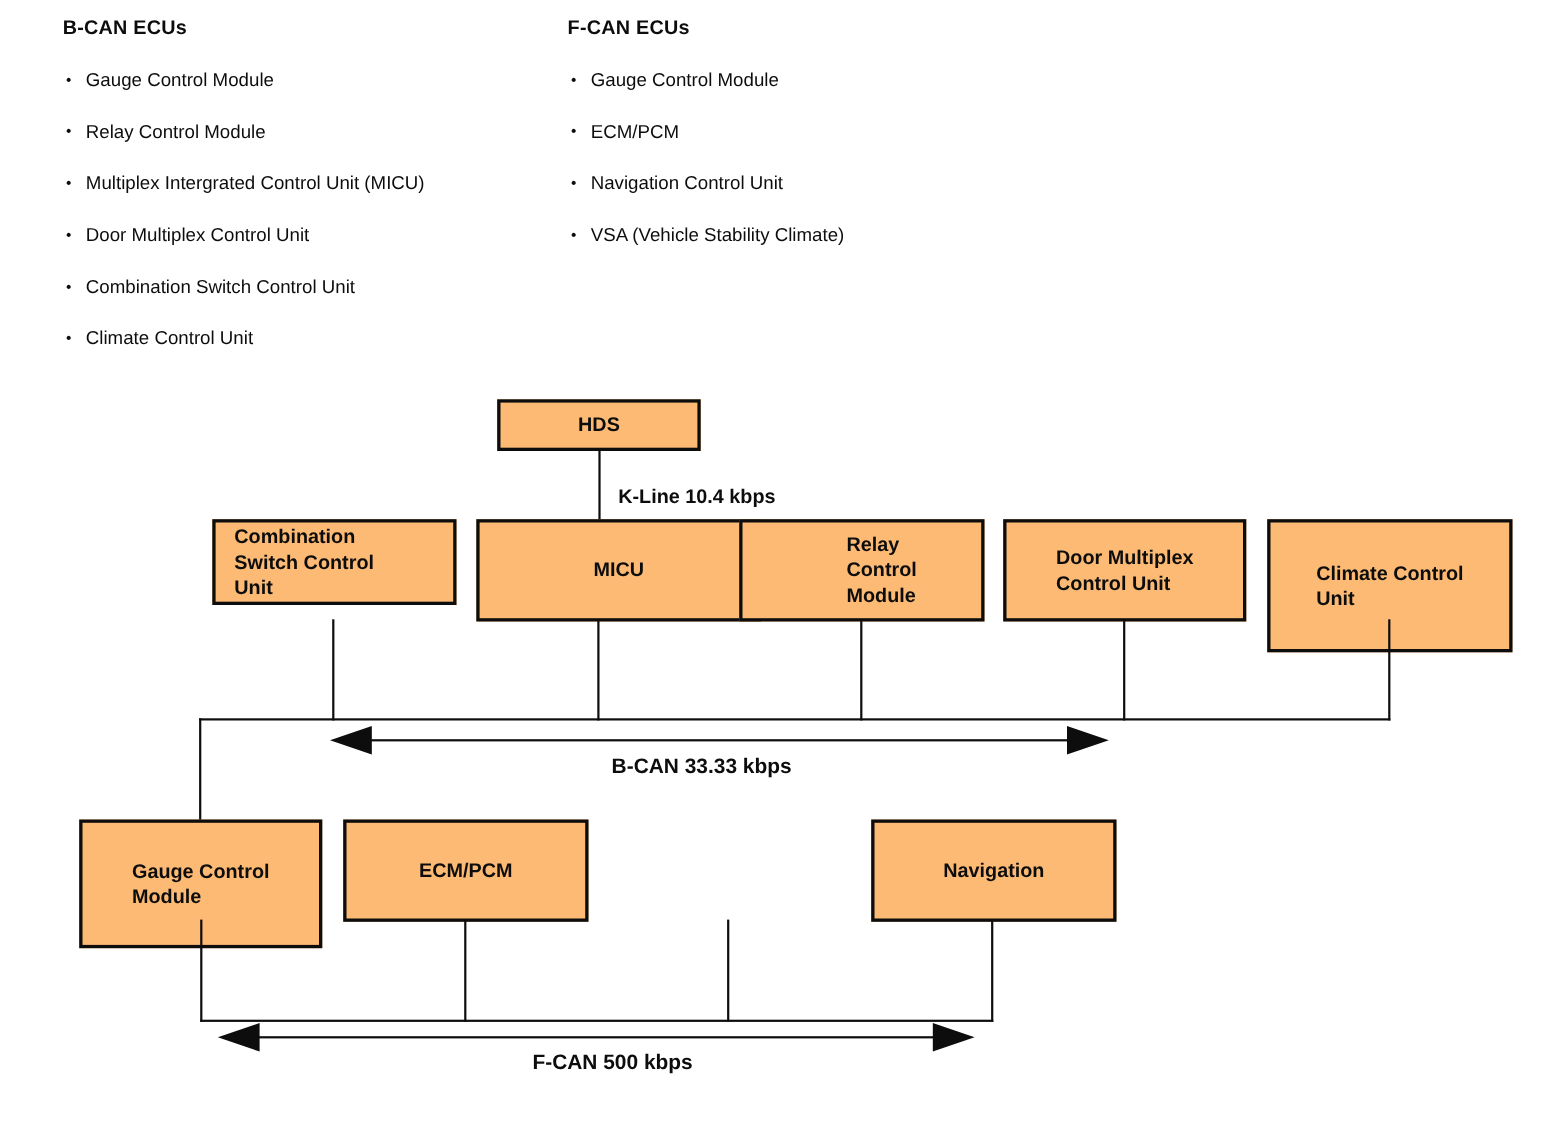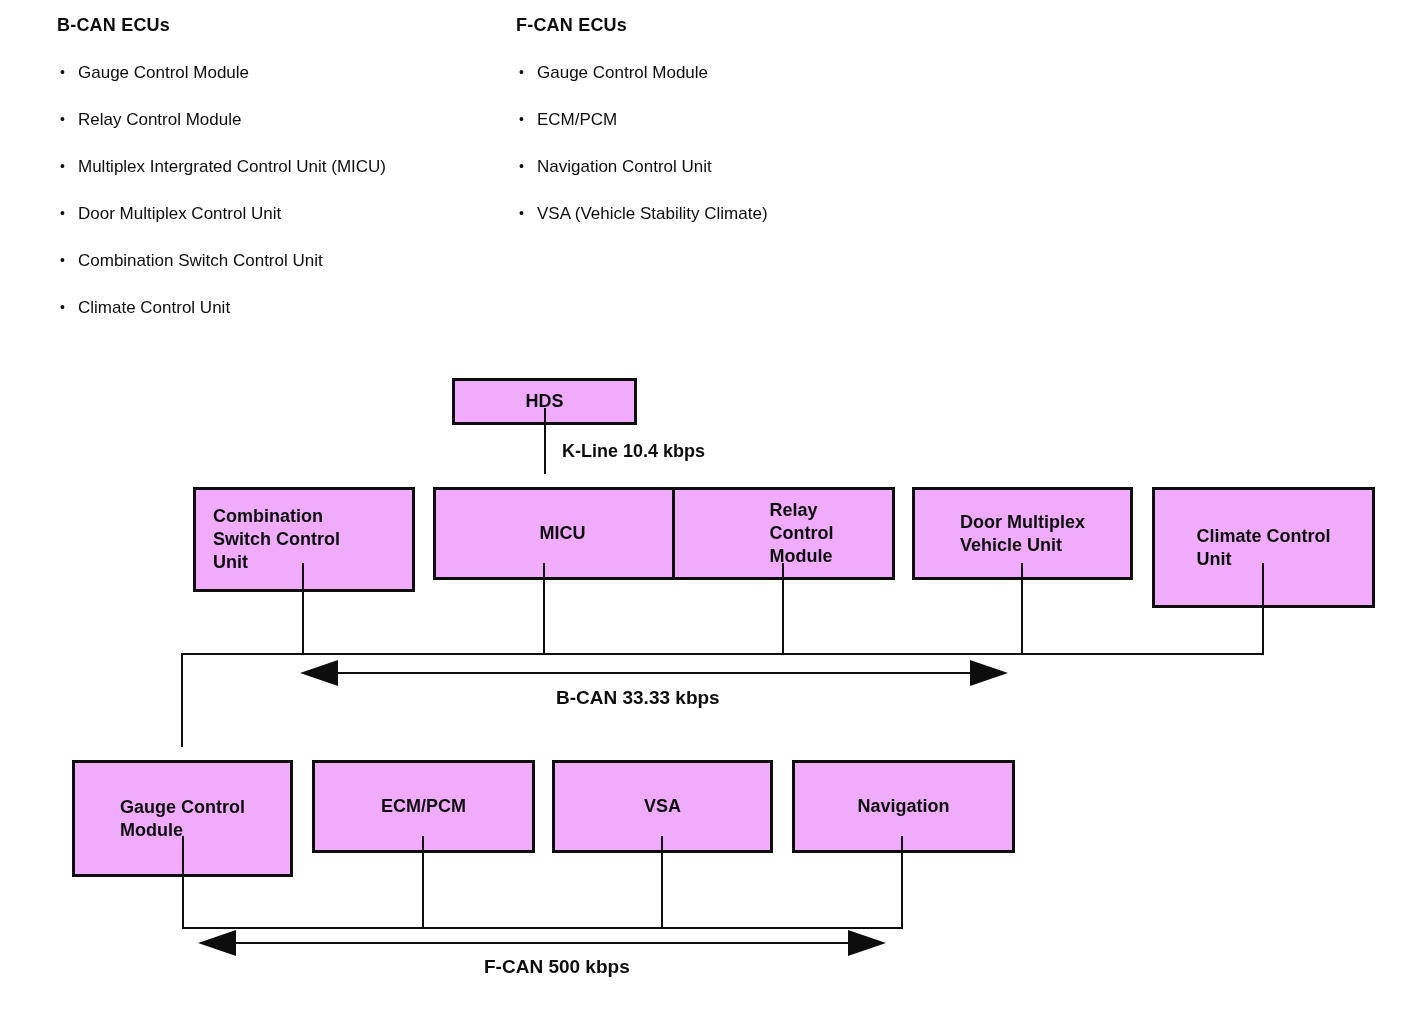--- a/index.html
+++ b/index.html
@@ -33,36 +33,35 @@
     left: 3px;
     top: 0px;
     font-size: 14px;
   }
 
   
   .node {
     position: absolute;
     box-sizing: border-box;
     border: 3px solid #0d0d0d;
-    background: #f0abfc;
+    background: #fdba74;
     display: flex;
     align-items: center;
     justify-content: center;
     font-size: 18px;
     font-weight: bold;
     line-height: 23px;
-    margin-top: 15px;
   }
   .node .lbl { white-space: pre-line; text-align: left; }
   .node.center .lbl { text-align: center; }
   .node.pad-left { justify-content: flex-start; padding-left: 17px; }
 
   #node-hds { left: 452px; top: 363px; width: 185px; height: 47px; }
 
-  #node-csu     { left: 193px;  top: 472px; width: 222px; height: 105px; }
+  #node-csu     { left: 193px;  top: 472px; width: 222px; height: 78px; }
   #node-micu    { left: 433px;  top: 472px; width: 259px; height: 93px; }
   #node-relay   { left: 672px;  top: 472px; width: 223px; height: 93px; padding-left: 36px; }
   #node-door    { left: 912px;  top: 472px; width: 221px; height: 93px; }
   #node-climate { left: 1152px; top: 472px; width: 223px; height: 121px; }
 
   #node-gauge { left: 72px;  top: 745px; width: 221px; height: 117px; }
   #node-ecm   { left: 312px; top: 745px; width: 223px; height: 93px; }
   #node-vsa   { left: 552px; top: 745px; width: 221px; height: 93px; }
   #node-nav   { left: 792px; top: 745px; width: 223px; height: 93px; }
 
@@ -153,21 +152,21 @@
   <div class="node center" id="node-micu">
     <span class="lbl">MICU</span>
   </div>
   <div class="node" id="node-relay">
     <span class="lbl">Relay
 Control
 Module</span>
   </div>
   <div class="node" id="node-door">
     <span class="lbl">Door Multiplex
-Vehicle Unit</span>
+Control Unit</span>
   </div>
   <div class="node" id="node-climate">
     <span class="lbl">Climate Control
 Unit</span>
   </div>
 
   <div class="vline" id="drop-csu"></div>
   <div class="vline" id="drop-micu"></div>
   <div class="vline" id="drop-relay"></div>
   <div class="vline" id="drop-door"></div>
@@ -183,23 +182,20 @@
   </div>
   <div class="flabel" id="label-bcan">B-CAN 33.33 kbps</div>
 
   <div class="node" id="node-gauge">
     <span class="lbl">Gauge Control
 Module</span>
   </div>
   <div class="node center" id="node-ecm">
     <span class="lbl">ECM/PCM</span>
   </div>
-  <div class="node center" id="node-vsa">
-    <span class="lbl">VSA</span>
-  </div>
   <div class="node center" id="node-nav">
     <span class="lbl">Navigation</span>
   </div>
 
   <div class="vline" id="drop-gauge"></div>
   <div class="vline" id="drop-ecm"></div>
   <div class="vline" id="drop-vsa"></div>
   <div class="vline" id="drop-nav"></div>
 
   <div class="hline" id="bus-fcan"></div>

